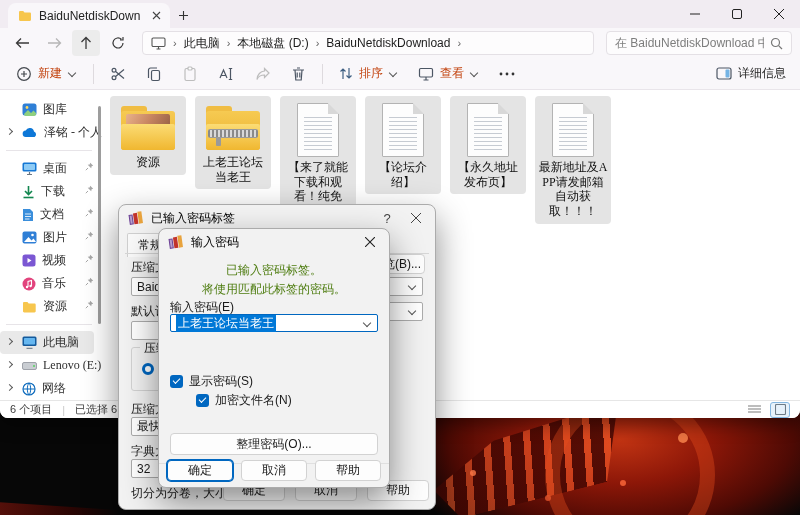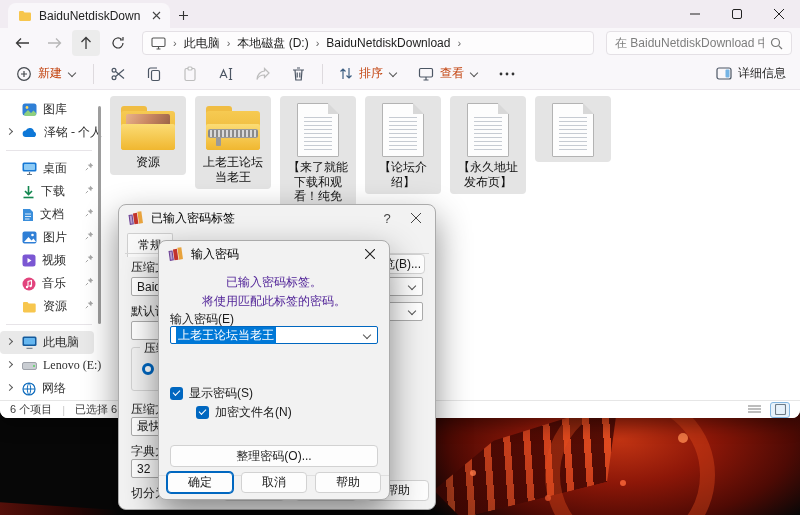--- a/index.html
+++ b/index.html
@@ -120,22 +120,22 @@
   .dlg-outer .ab { position:absolute; }
   .tab-general { position:absolute; left:8px; top:28px; padding:3px 10px; background:#f9f9f9;
     border:1px solid #cfcfcf; border-bottom:none; border-radius:2px 2px 0 0; }
   .sheet-line { position:absolute; left:6px; right:6px; top:48px; border-top:1px solid #d6d6d6; }
   .groupbox { position:absolute; border:1px solid #d2d2d2; border-radius:3px; }
   .groupbox .legend { position:absolute; top:-8px; left:8px; background:#f2f2f2; padding:0 4px; }
   .radio { width:12px; height:12px; border:3.5px solid #0067c0; border-radius:50%; background:#fff; flex:none; }
   .outer-btns { position:absolute; right:6px; bottom:8px; display:flex; gap:10px; }
   .outer-btns .dlg-btn { width:62px; }
 
-  .dlg-inner { left:158px; top:240px; width:232px; height:260px; }
-  .dlg-msg { position:absolute; left:0; right:0; top:32px; text-align:center; line-height:1.55; color:#4c1d95; }
+  .dlg-inner { left:158px; top:228px; width:232px; height:260px; }
+  .dlg-msg { position:absolute; left:0; right:0; top:32px; text-align:center; line-height:1.55; color:#4d7c0f; }
   .pw-label { position:absolute; left:11px; top:70px; }
   .pw-combo { position:absolute; left:11px; right:11px; top:85px; height:18px; border:1px solid #0067c0; }
   .pw-sel { background:#0078d7; color:#fff; padding:0 2px; white-space:nowrap; overflow:hidden; }
   .checkrow { position:absolute; left:11px; display:flex; align-items:center; gap:6px; }
   .cb { width:13px; height:13px; background:#0067c0; border-radius:3px; position:relative; flex:none; }
   .cb::after { content:""; position:absolute; left:3px; top:3px; width:6px; height:3px;
     border-left:1.6px solid #fff; border-bottom:1.6px solid #fff; transform:rotate(-45deg); }
   .organize-btn { position:absolute; left:11px; right:11px; top:204px; height:22px; }
   .inner-sep { position:absolute; left:0; right:0; top:234px; border-top:1px solid #e0e0e0; }
   .inner-btns { position:absolute; left:8px; right:8px; bottom:6px; display:flex; justify-content:space-between; }
@@ -518,20 +518,21 @@
         <div class="file-item">
           <span class="doc-big"></span>
           <span class="file-label">【论坛介绍】</span>
         </div>
         <div class="file-item">
           <span class="doc-big"></span>
           <span class="file-label">【永久地址发布页】</span>
         </div>
         <div class="file-item">
           <span class="doc-big"></span>
+          <span class="file-label">最新地址及APP请发邮箱自动获取！！！</span>
         </div>
       </div>
     </div>
   </div>
 
   <div class="statusbar">
     <span>6 个项目</span>
     <span class="sb-sep">|</span>
     <span>已选择 6 个项目</span>
     <span class="sb-right">

